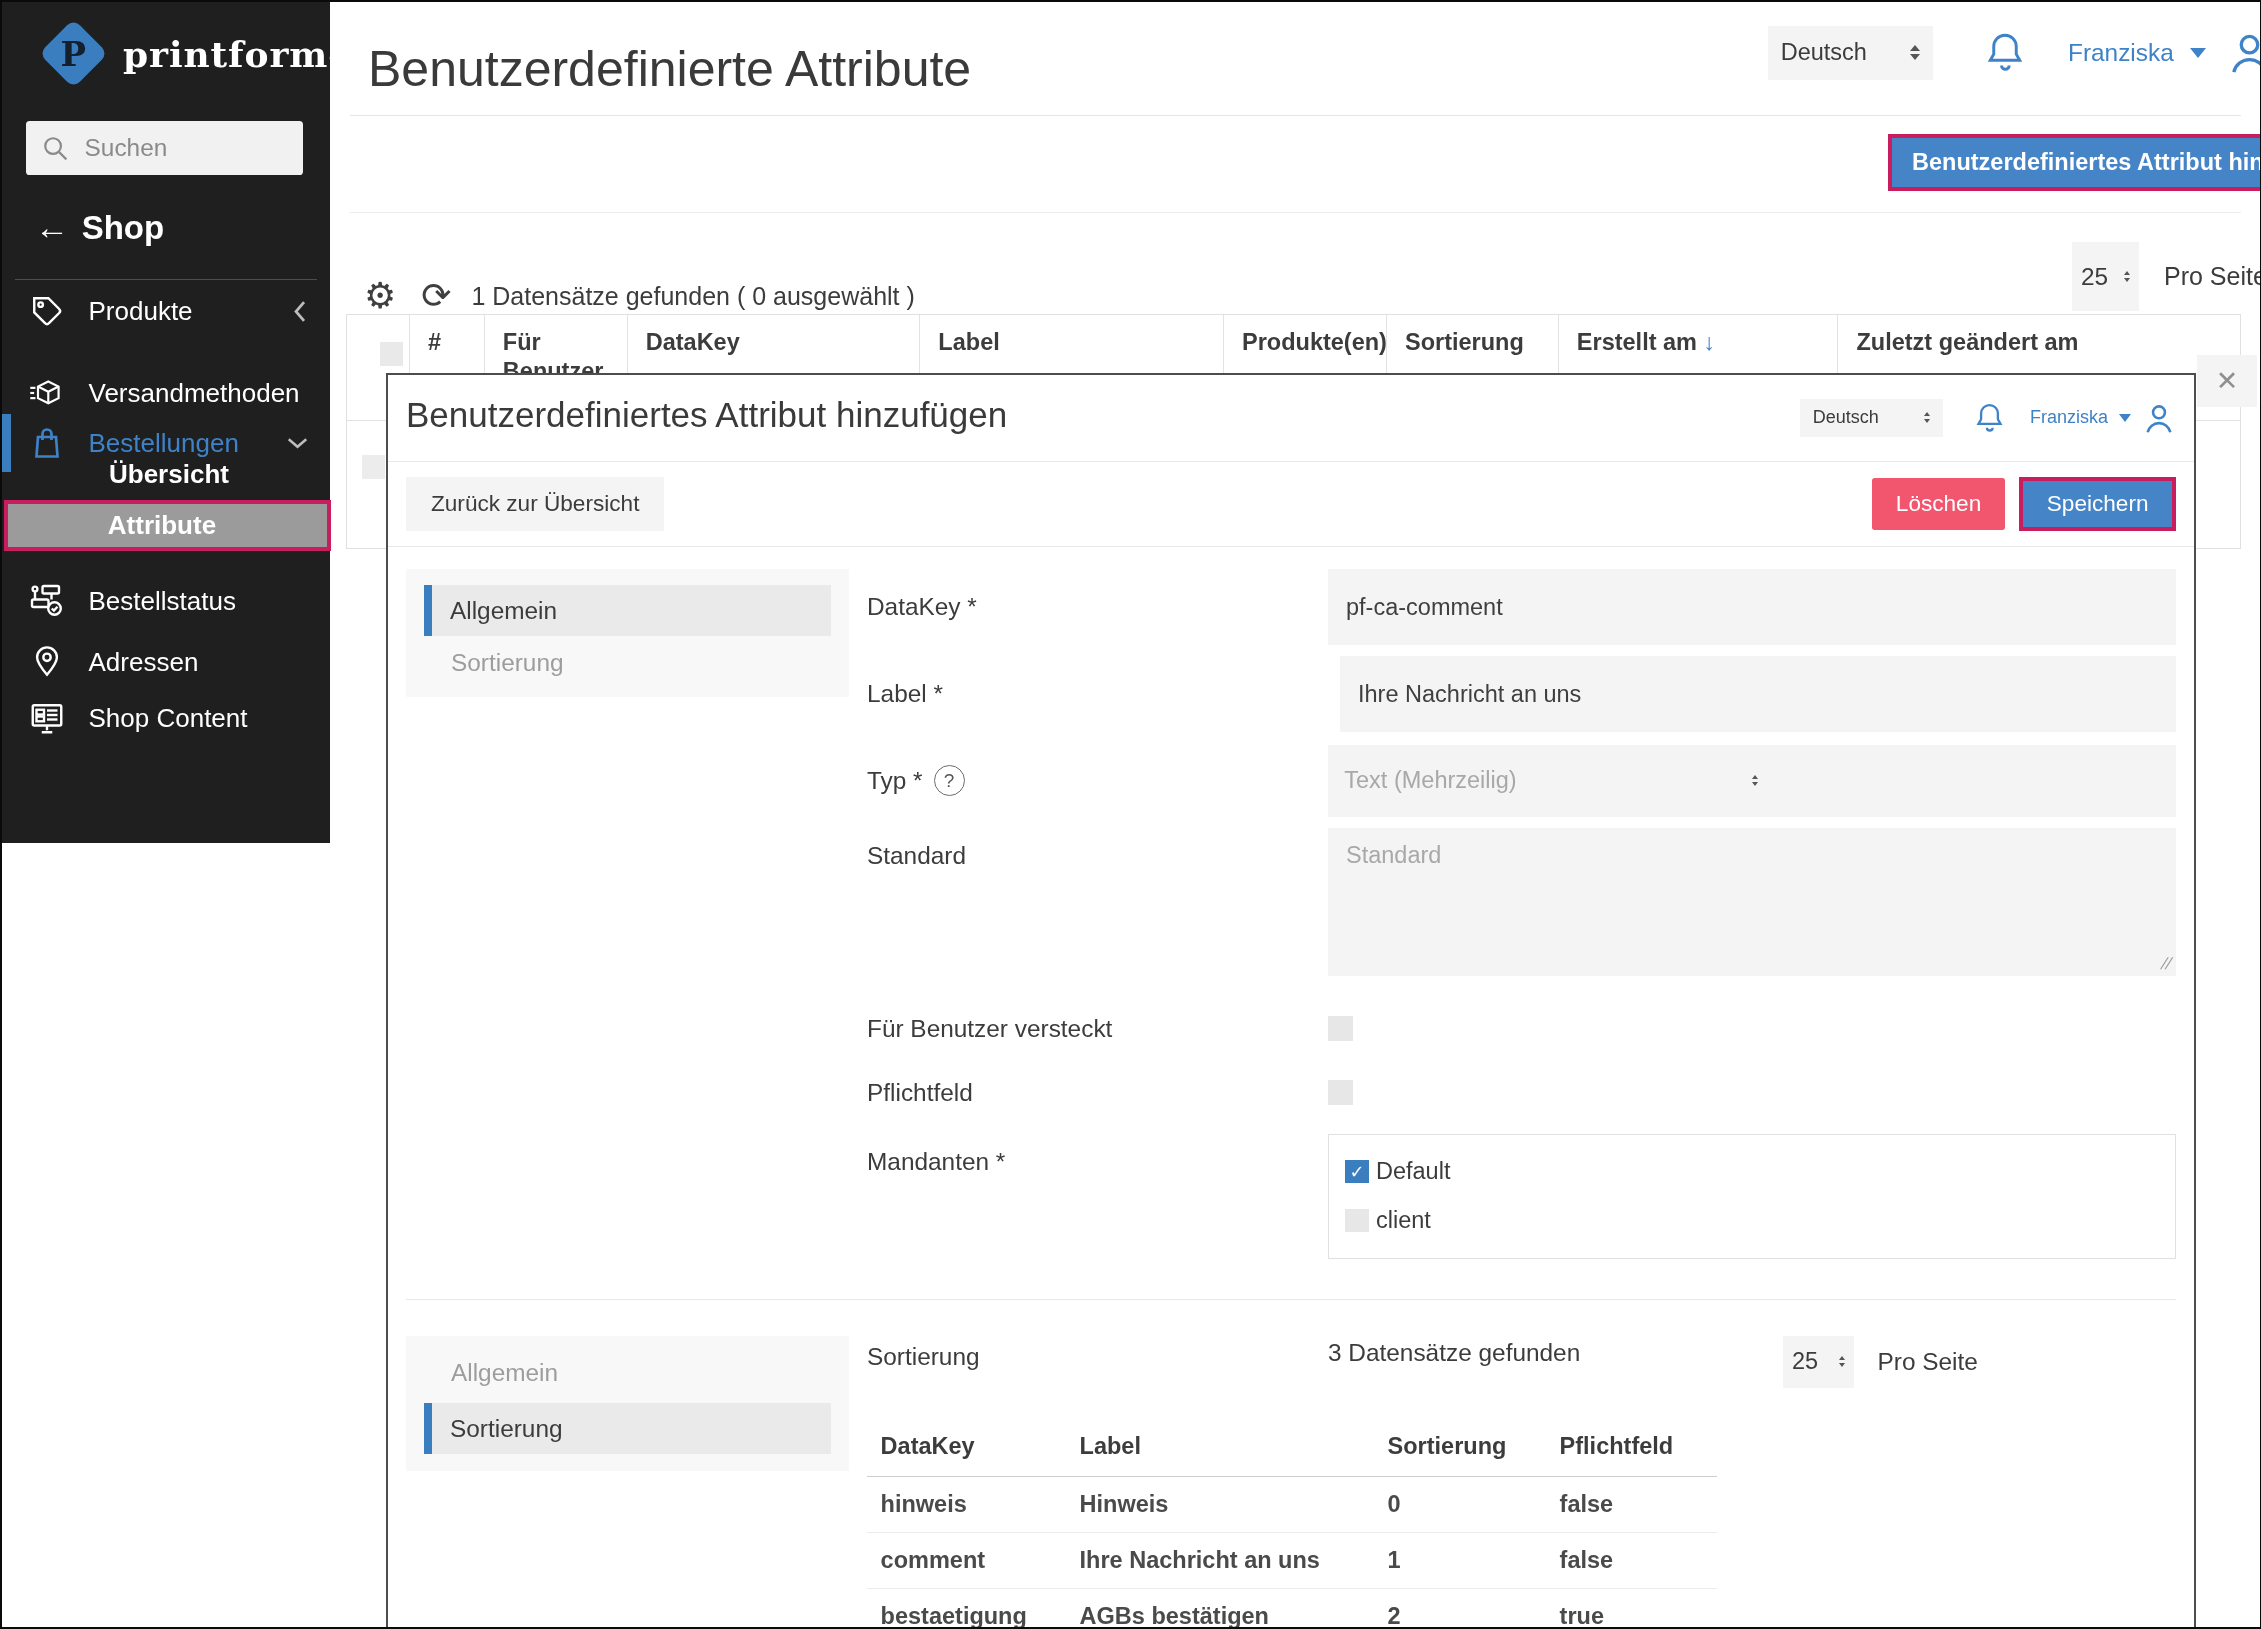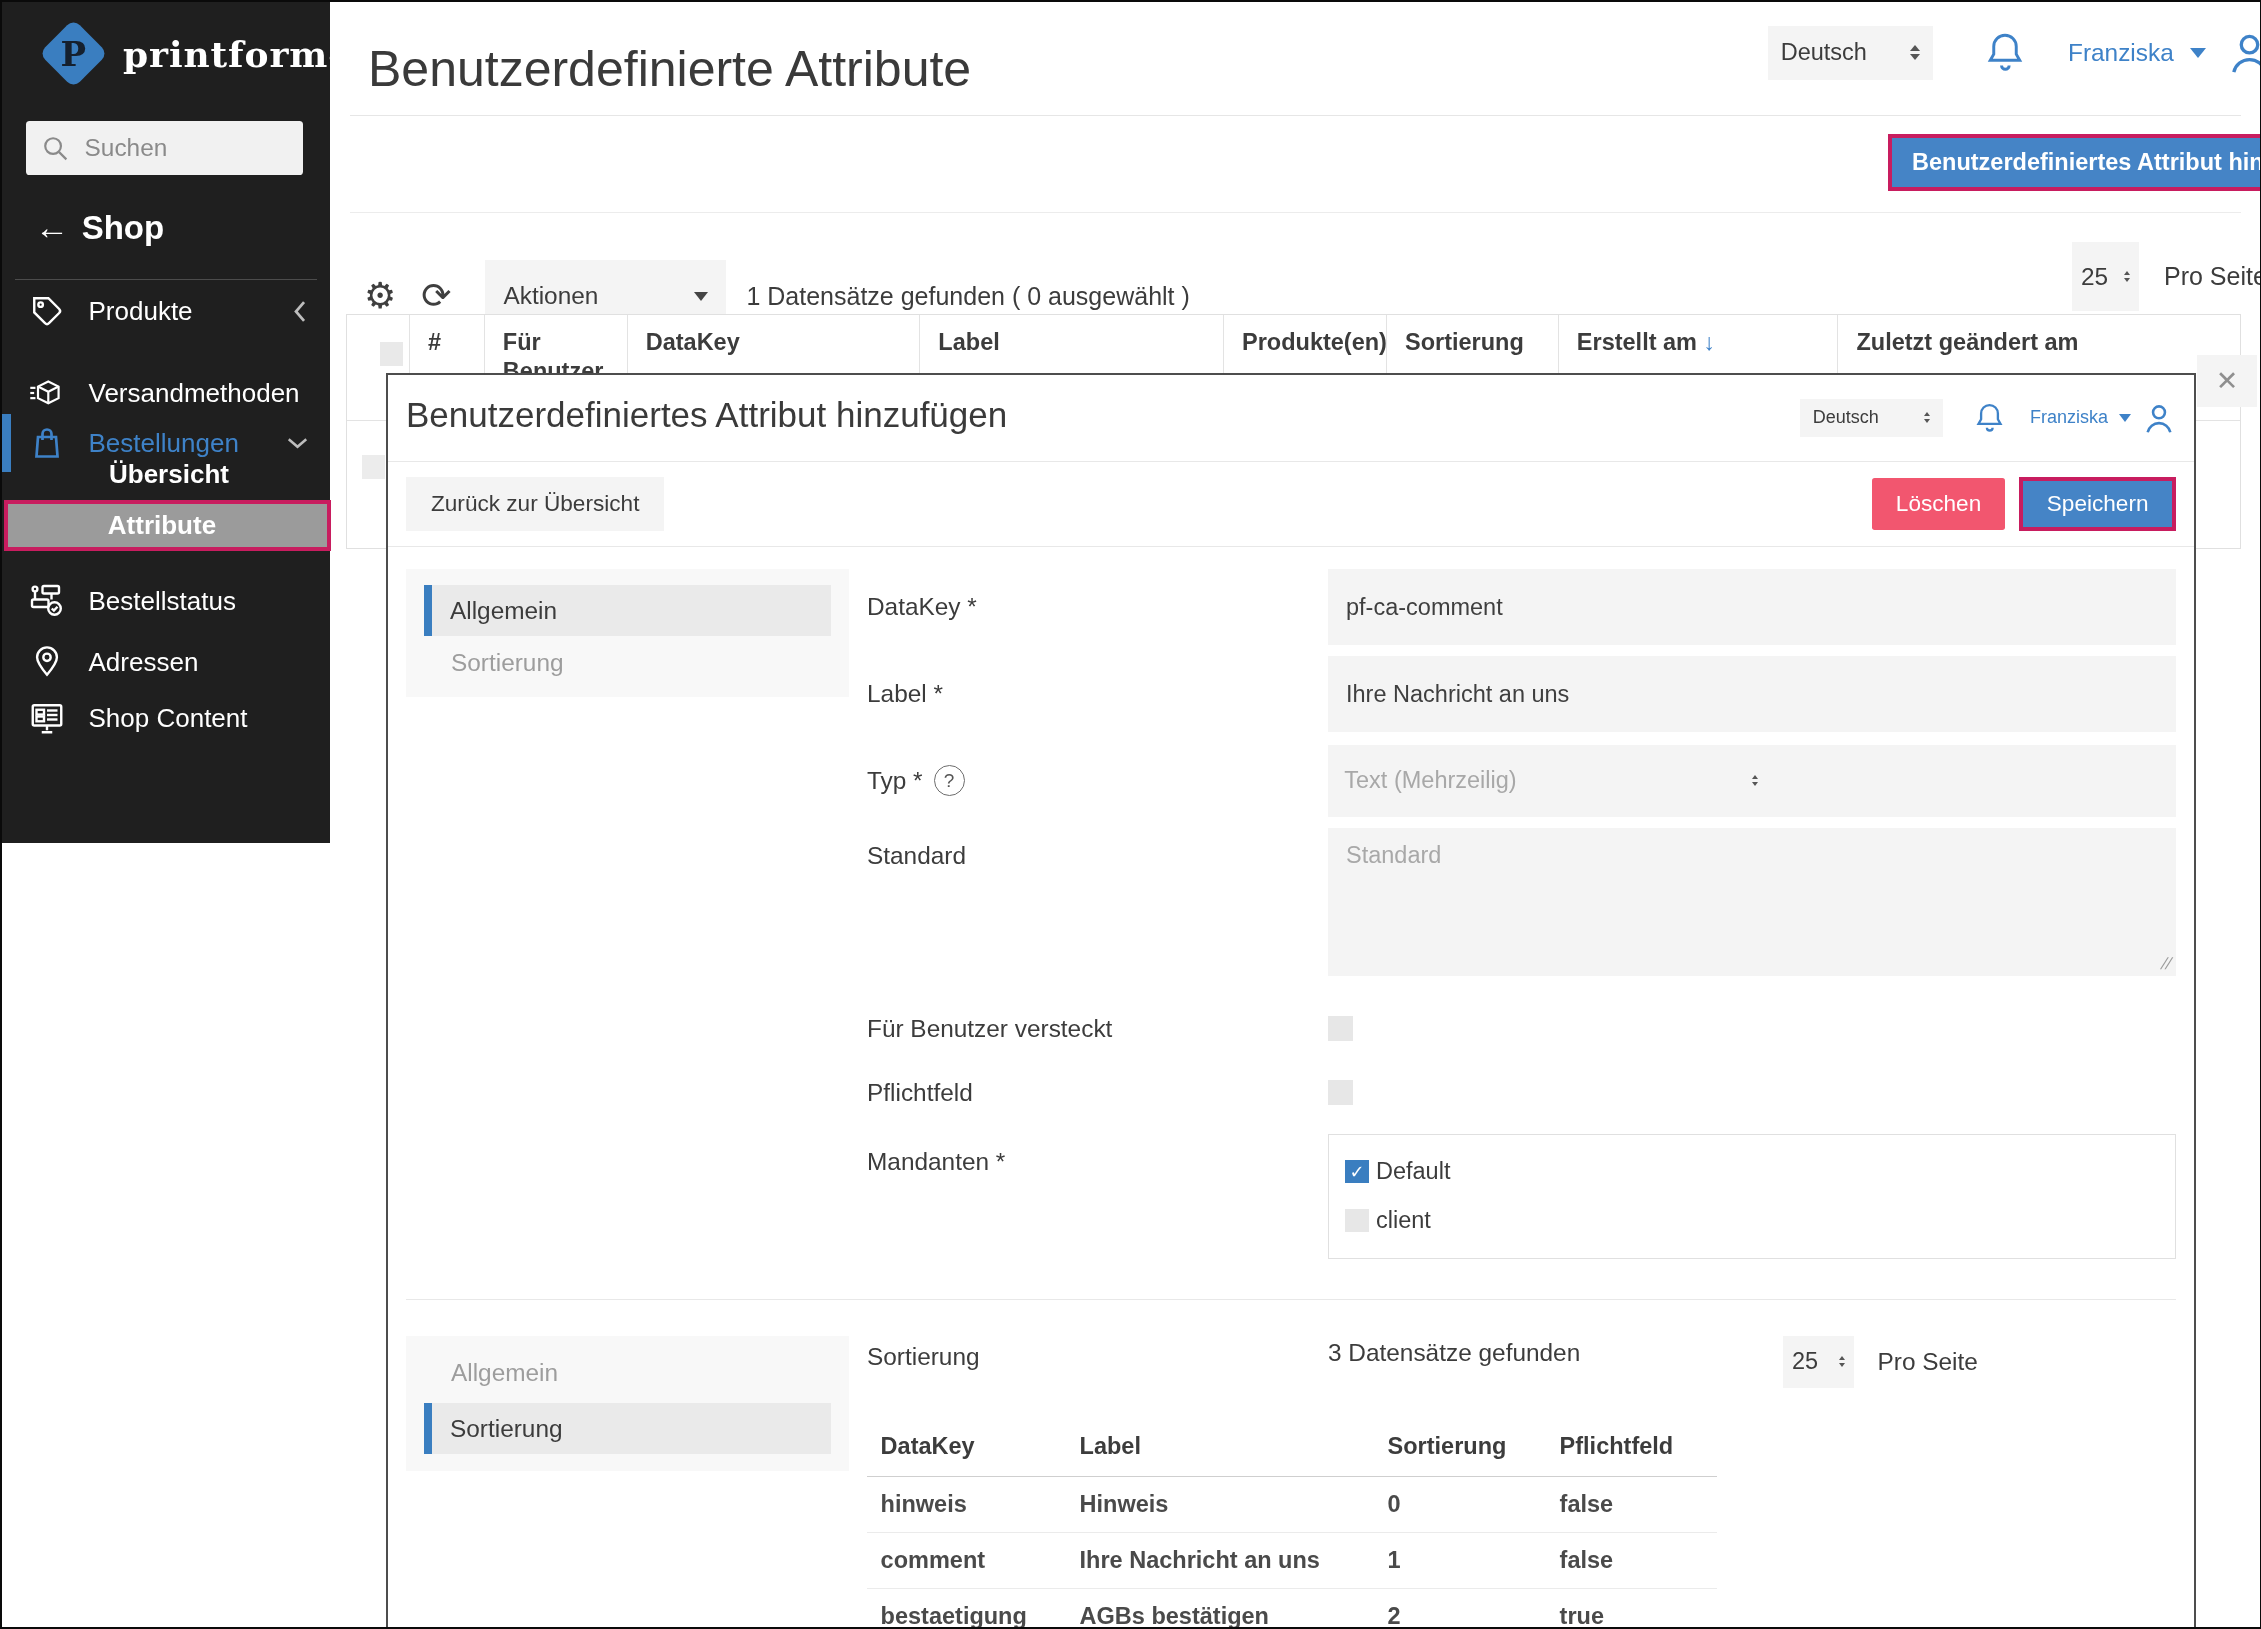--- a/index.html
+++ b/index.html
@@ -284,24 +284,20 @@
   <div class="hdr-rule"></div>
 
   <div class="add-btn-wrap">
     <div class="add-btn">Benutzerdefiniertes Attribut hinzufügen</div>
   </div>
   <div class="hdr-rule2"></div>
 
   <div class="toolbar">
     <span class="tool-ic">⚙</span>
     <span class="tool-ic">⟳</span>
-    <div class="sel sel-actions">
-      <span>Aktionen</span>
-      <span class="caret gray"></span>
-    </div>
     <span class="records">1 Datensätze gefunden ( 0 ausgewählt )</span>
   </div>
   <div class="perpage">
     <div class="sel sel-pp">
       <span>25</span>
       <span class="ud sm">
           <b></b>
           <s></s>
         </span>
     </div>
@@ -408,21 +404,21 @@
           <div class="np-item">
               <span>Allgemein</span>
             </div>
           <div class="np-muted">Sortierung</div>
         </div>
         <div class="formcol">
           <div class="frow" style="height:76px;">
             <div class="flabel">DataKey *</div>
             <div class="fctrl"><input class="tinput" value="pf-ca-comment" style=""></div>
           </div>
-          <div class="frow" style="height:76px;margin-top:11px;">
+          <div class="frow" style="height:76px;margin-top:11px;gap:12px;">
             <div class="flabel">Label *</div>
             <div class="fctrl"><input class="tinput" value="Ihre Nachricht an uns" style=""></div>
           </div>
           <div class="frow" style="height:72px;margin-top:12.7px;">
             <div class="flabel">
               <span>Typ *</span>
               <span class="helpq">?</span>
             </div>
             <div class="fctrl">
               <div class="fselect">

